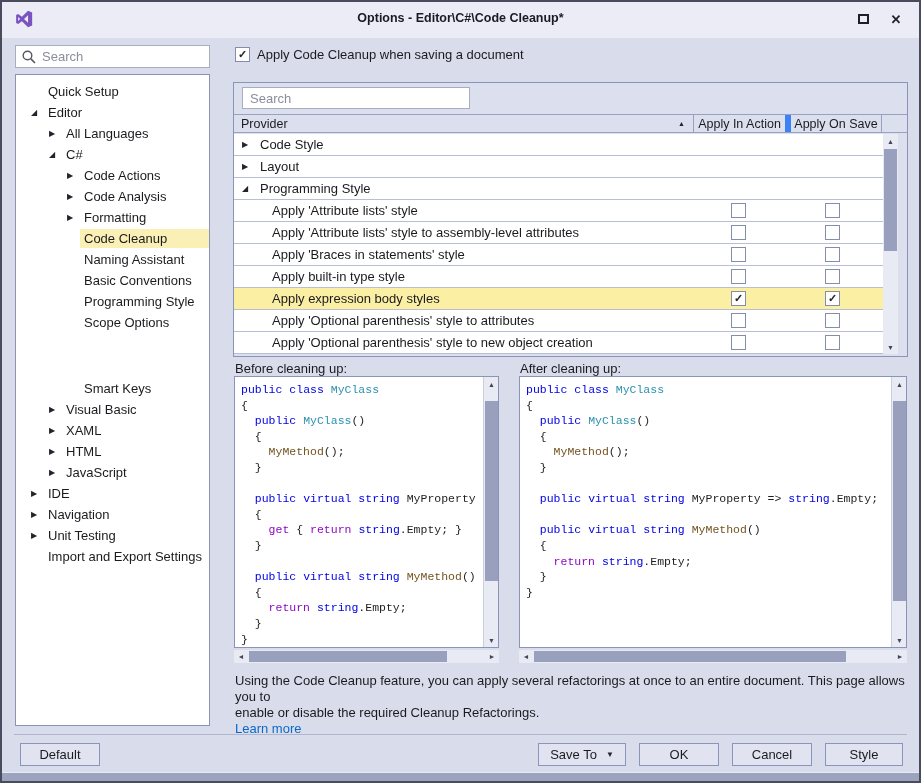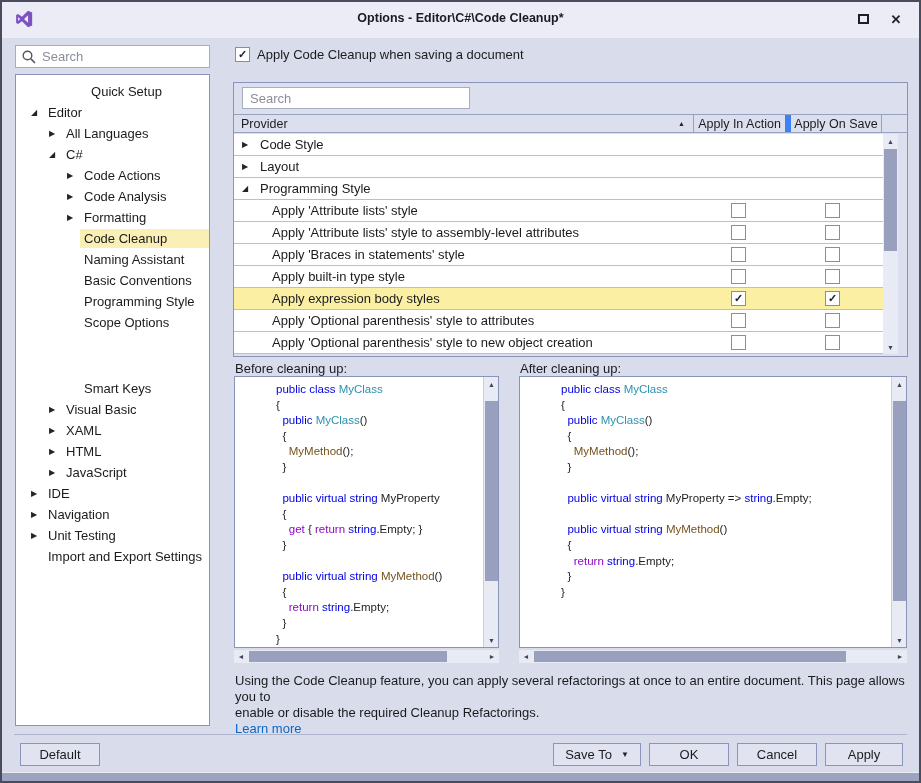--- a/index.html
+++ b/index.html
@@ -94,38 +94,38 @@
   .hscroll { position:absolute; height:13px; background:#e8eaf4; }
   .hscroll .arr { position:absolute; top:0; width:14px; height:13px; display:flex; align-items:center; justify-content:center; font-size:7px; color:#42465a; }
   .hscroll .arr.left { left:0; } .hscroll .arr.right { right:0; }
   .hscroll .thumb { position:absolute; top:1px; height:11px; background:#98a0be; }
 
   .table-vscroll { left:649px; top:51px; height:220px; }
 
   
   .code-label { position:absolute; top:359px; font-size:13px; color:#1b1b1f; }
   .code-box { position:absolute; top:374px; height:272px; background:#fff; border:1px solid #8a94b8; overflow:hidden; }
-  .code-text { padding:5px 0 0 6px; font-family:Liberation Sans, sans-serif; font-size:11.5px; line-height:15.6px; white-space:pre;margin-left:35px; }
+  .code-text { padding:5px 0 0 6px; font-family:Liberation Mono, monospace; font-size:11.5px; line-height:15.6px; white-space:pre; }
   .code-line { height:15.6px; }
   .tok-k { color:#0000e6; } .tok-t { color:#2b91af; } .tok-m { color:#74531f; }
   .tok-c { color:#8f08c4; } .tok-p { color:#1e1e1e; }
   .code-box .vscroll { right:0; top:0; height:270px; border-left:1px solid #c9cedf; }
 
   
   .desc { position:absolute; left:233px; top:671px; font-size:13px; color:#1b1b1f; line-height:16px; }
   .desc a { color:#0c68c7; text-decoration:underline; cursor:pointer; }
   .divider { position:absolute; left:12px; right:12px; top:732px; height:1px; background:#aeb5cd; }
 
   .btn {
     position:absolute; top:741px; height:23px; background:#e1e4f0; border:1px solid #8a94bc;
     display:flex; align-items:center; justify-content:center;
     font-size:13px; color:#1b1b1f; cursor:default;
   }
   .btn-default { left:18px; width:80px; }
-  .btn-row { position:absolute; top:741px; right:16px; display:flex; gap:8px; }
+  .btn-row { position:absolute; top:741px; right:16px; display:flex; gap:13px; }
   .btn-row .btn { position:static; height:23px; }
   .btn-saveto { width:88px; gap:9px; }
   .btn-saveto .dd { font-size:8px; color:#23232d; }
   .btn-ok, .btn-cancel { width:80px; }
   .btn-apply { width:78px; }
 
   .bottom-strip { position:absolute; left:0; right:0; bottom:0; height:9px; background:#9ba3bf; border-top:1px solid #e9ebf4; }
 </style>
 </head>
 <body>
@@ -148,21 +148,21 @@
   </div>
 
   <div class="side-search">
     <svg width="14" height="14" viewBox="0 0 14 14">
       <circle cx="5.5" cy="5.5" r="4.3" fill="none" stroke="#55575f" stroke-width="1.4"></circle>
       <line x1="8.9" y1="8.9" x2="13" y2="13" stroke="#55575f" stroke-width="1.6"></line>
     </svg>
     <input type="text" placeholder="Search" style="">
   </div>
   <div class="tree-panel">
-      <div class="tree-row" style="padding-left: 15px; text-align: center;">
+      <div class="tree-row" style="padding-left: 15px;">
         <span class="tw"></span>
         <span class="tree-label">Quick Setup</span>
       </div>
       <div class="tree-row" style="padding-left: 15px;">
         <span class="tw">◢</span>
         <span class="tree-label">Editor</span>
       </div>
       <div class="tree-row" style="padding-left: 33px;">
         <span class="tw">▶</span>
         <span class="tree-label">All Languages</span>
@@ -352,17 +352,17 @@
   <div class="divider"></div>
 
   <div class="btn btn-default">Default</div>
   <div class="btn-row">
     <div class="btn btn-saveto">
       <span>Save To</span>
       <span class="dd">▼</span>
     </div>
     <div class="btn btn-ok">OK</div>
     <div class="btn btn-cancel">Cancel</div>
-    <div class="btn btn-apply">Apply</div>
+    <div class="btn btn-apply">Style</div>
   </div>
 
   <div class="bottom-strip"></div>
 </div>
 
 </body></html>

